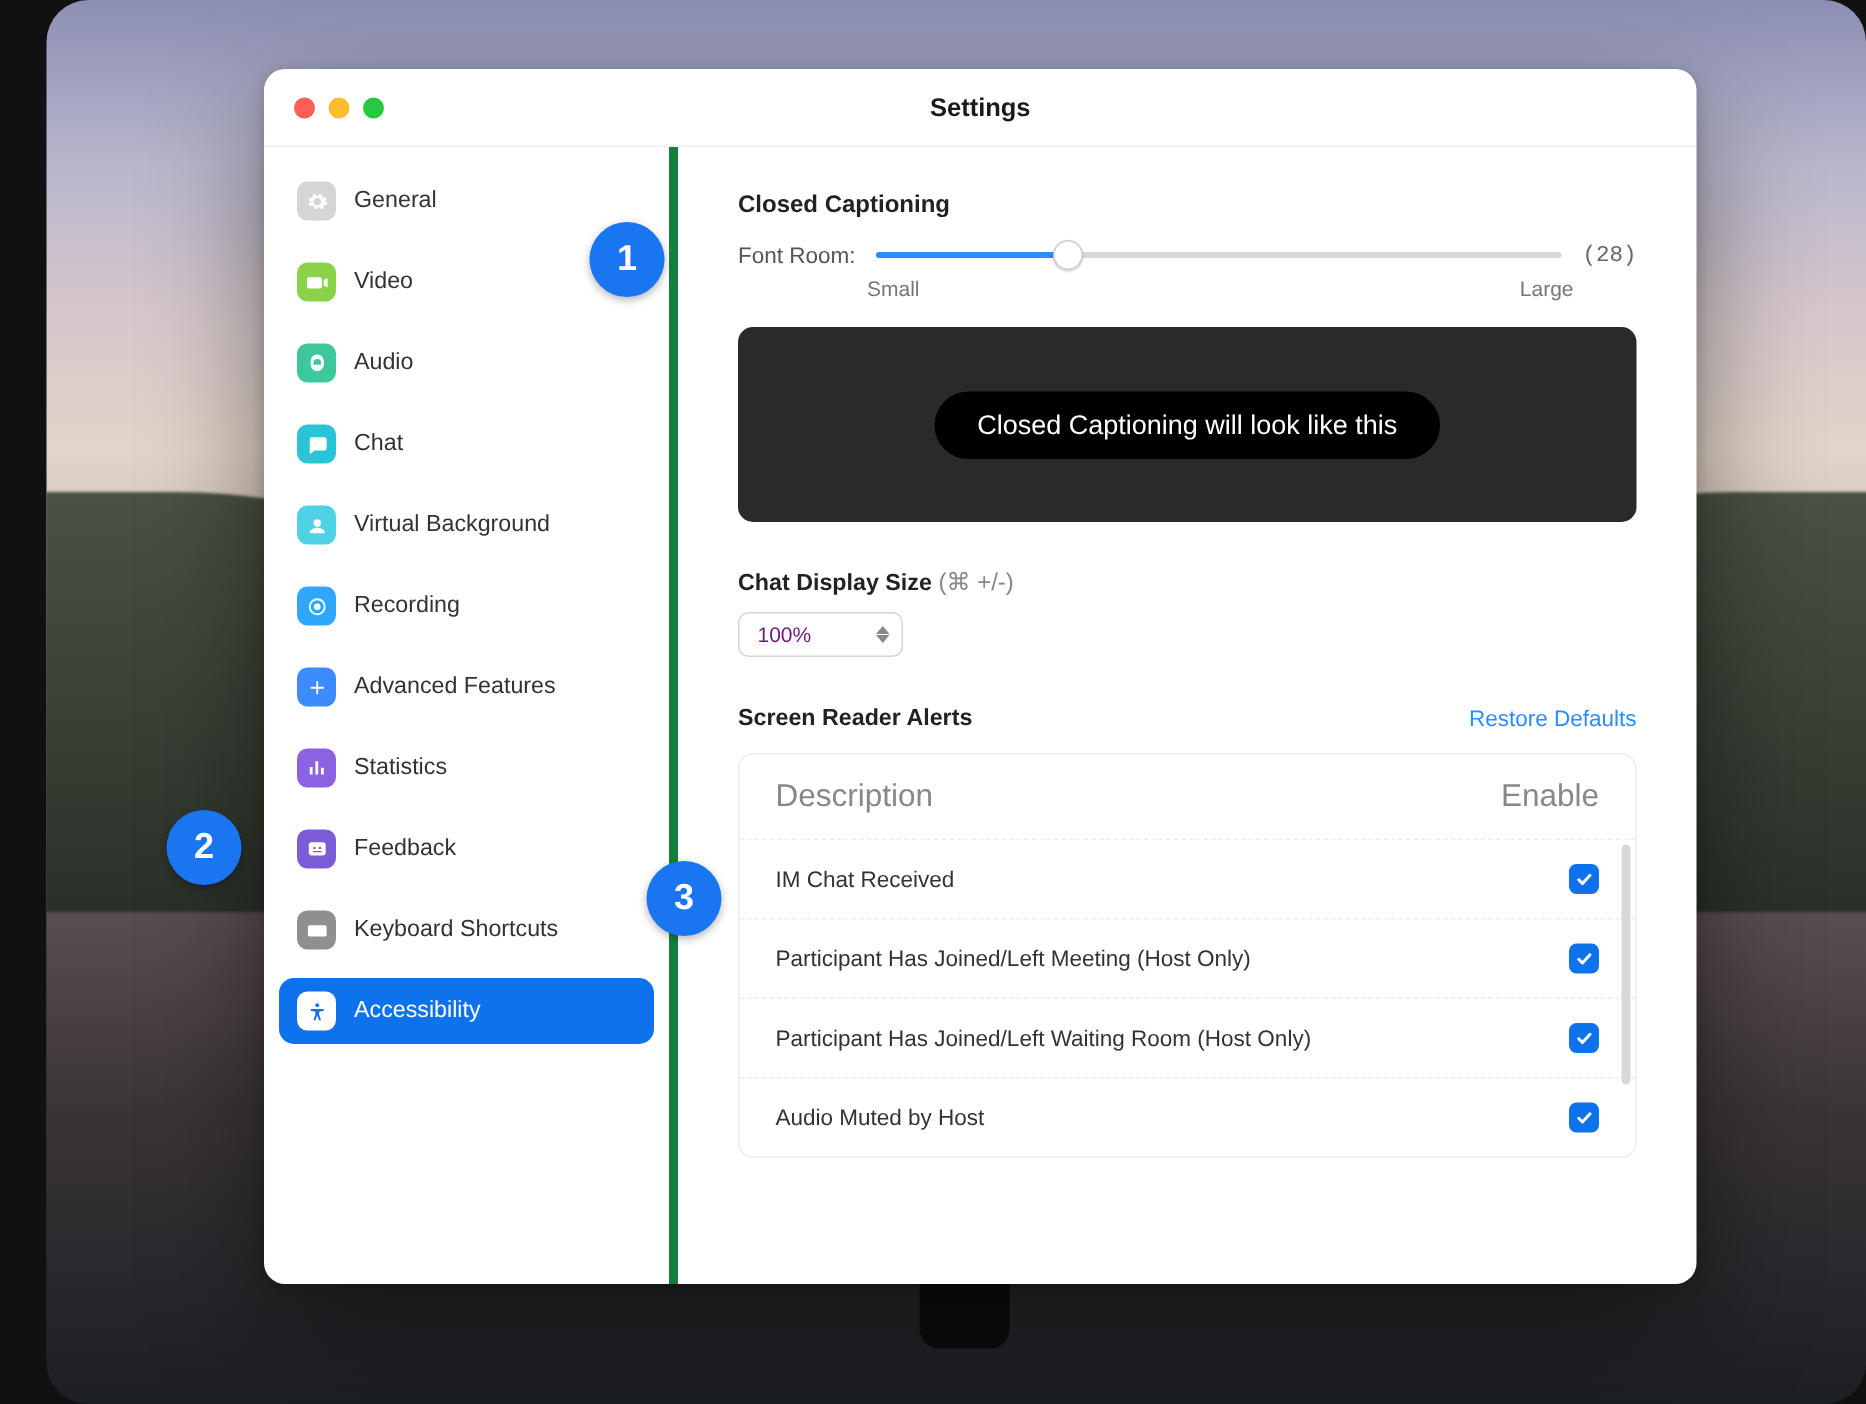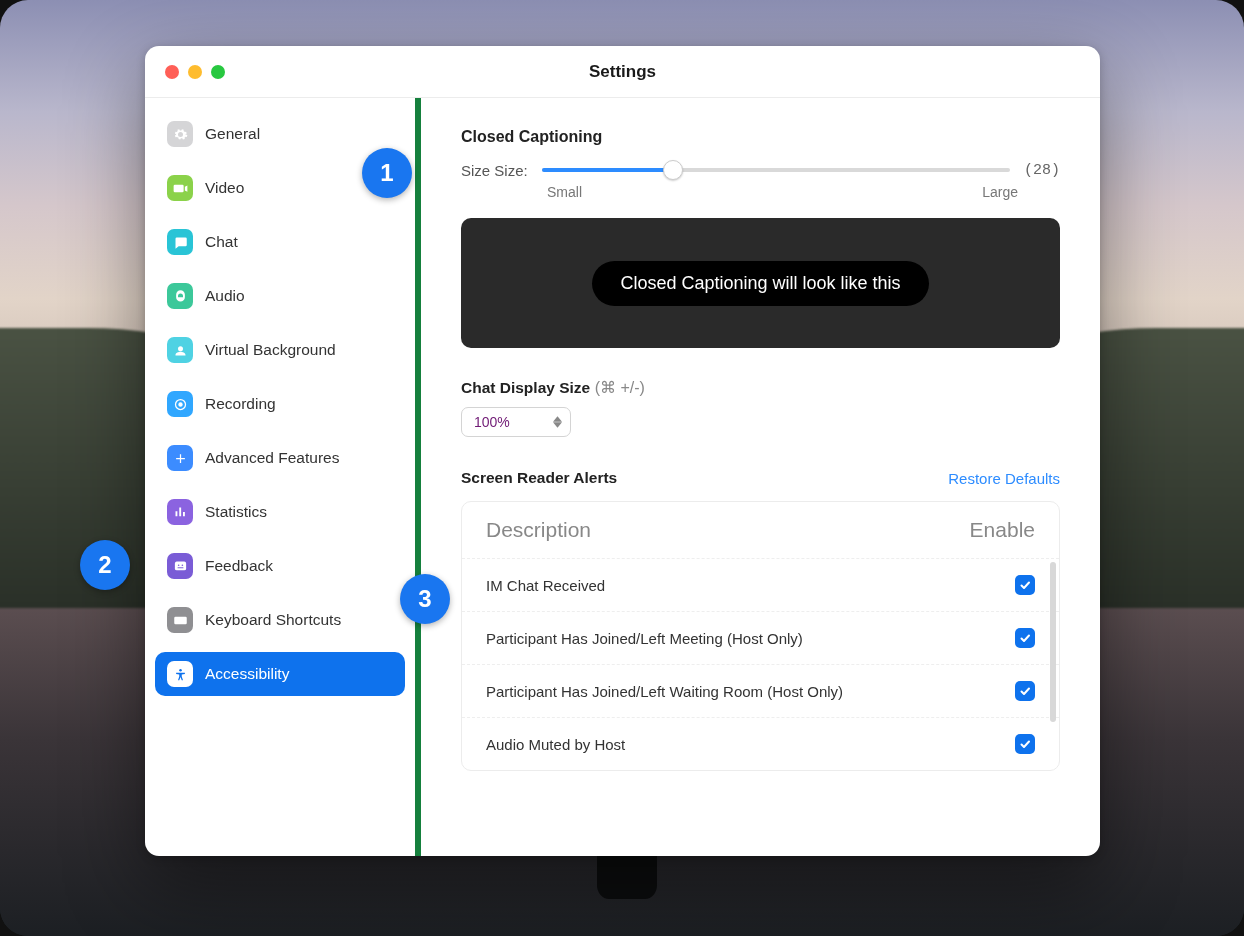--- a/index.html
+++ b/index.html
@@ -15,20 +15,21 @@
 
   .desktop {
     position: absolute;
     inset: 0;
     border-radius: 28px;
     overflow: hidden;
     background:
       linear-gradient(to bottom,
         #8c8fb3 0%, #b9b7cc 12%, #d5c7cb 22%, #e2d4c8 32%,
         #d2c3b8 40%, #7a8b8a 55%, #3f4d55 75%, #1a2228 100%);
+    margin-left: 31px;
   }
   .hill-left, .hill-right {
     position:absolute; bottom:35%; width:40%; height:30%;
     background: linear-gradient(#4a5243, #2a3028);
     filter: blur(1px);
   }
   .hill-left { left:-5%; border-radius: 0 70% 0 0 / 0 100% 0 0; }
   .hill-right { right:-5%; border-radius: 70% 0 0 0 / 100% 0 0 0; }
   .sea {
     position:absolute; left:0; right:0; bottom:0; height:42%;
@@ -242,34 +243,34 @@
           </div>
           <div class="nav-item">
             <span class="nav-icon" style="background: rgb(139, 210, 74); color: rgb(255, 255, 255);">
               <svg>
                 <use href="#i-video"></use>
               </svg>
             </span>
             <span>Video</span>
           </div>
           <div class="nav-item">
+            <span class="nav-icon" style="background: rgb(60, 200, 154); color: rgb(255, 255, 255);">
+              <svg>
+                <use href="#i-audio"></use>
+              </svg>
+            </span>
+            <span>Audio</span>
+          </div>
+          <div class="nav-item">
             <span class="nav-icon" style="background: rgb(41, 196, 214); color: rgb(255, 255, 255);">
               <svg>
                 <use href="#i-chat"></use>
               </svg>
             </span>
             <span>Chat</span>
-          </div>
-          <div class="nav-item">
-            <span class="nav-icon" style="background: rgb(60, 200, 154); color: rgb(255, 255, 255);">
-              <svg>
-                <use href="#i-audio"></use>
-              </svg>
-            </span>
-            <span>Audio</span>
           </div>
           <div class="nav-item">
             <span class="nav-icon" style="background: rgb(79, 210, 227); color: rgb(255, 255, 255);">
               <svg>
                 <use href="#i-vbg"></use>
               </svg>
             </span>
             <span>Virtual Background</span>
           </div>
           <div class="nav-item">
@@ -319,21 +320,21 @@
               </svg>
             </span>
             <span>Accessibility</span>
           </div>
         </div>
 
       <div class="content">
         <div class="section-title">Closed Captioning</div>
 
         <div class="fontsize-row">
-          <span class="fontsize-label">Size Size:</span>
+          <span class="fontsize-label">Font Room:</span>
           <div class="slider-wrap">
             <div class="track">
                 <div class="track-fill" id="track-fill" style="width: 28%;"></div>
               </div>
             <div class="thumb" id="thumb" style="left: 28%;"></div>
           </div>
           <span class="fontsize-value">(28)</span>
         </div>
         <div class="slider-legend">
           <span>Small</span>

